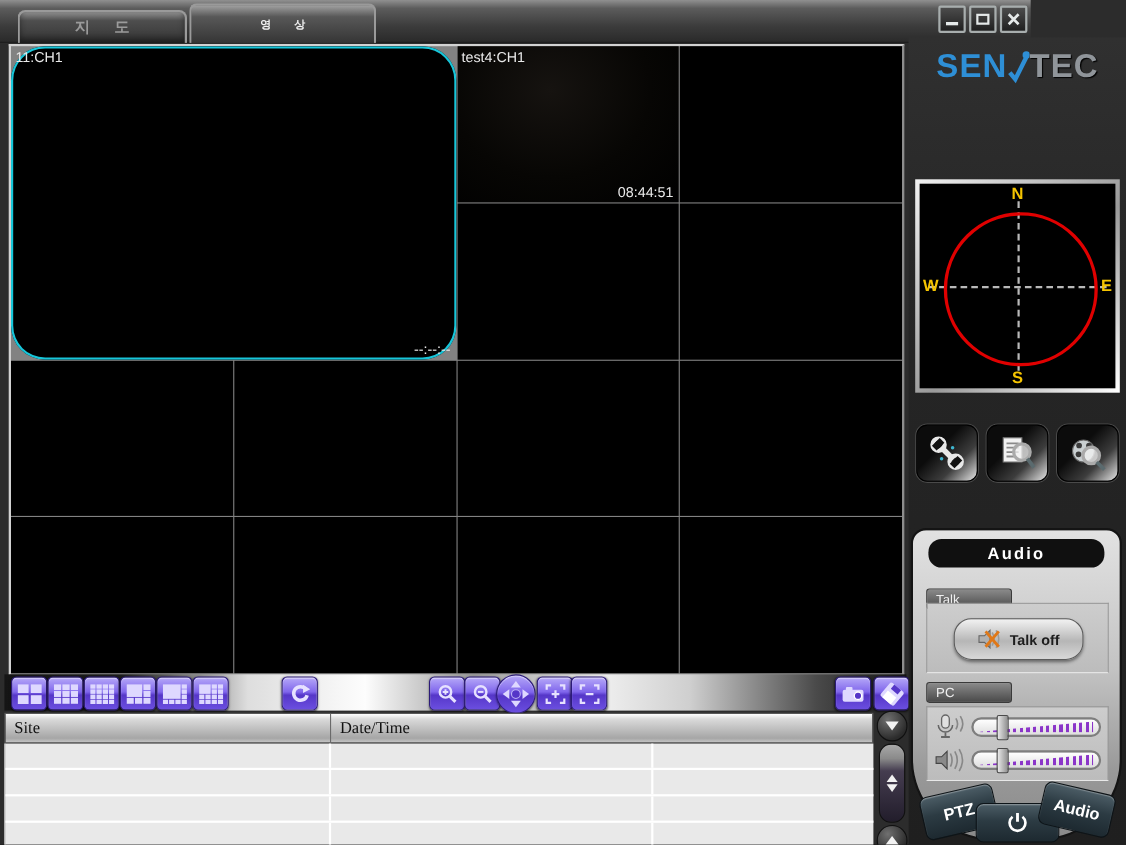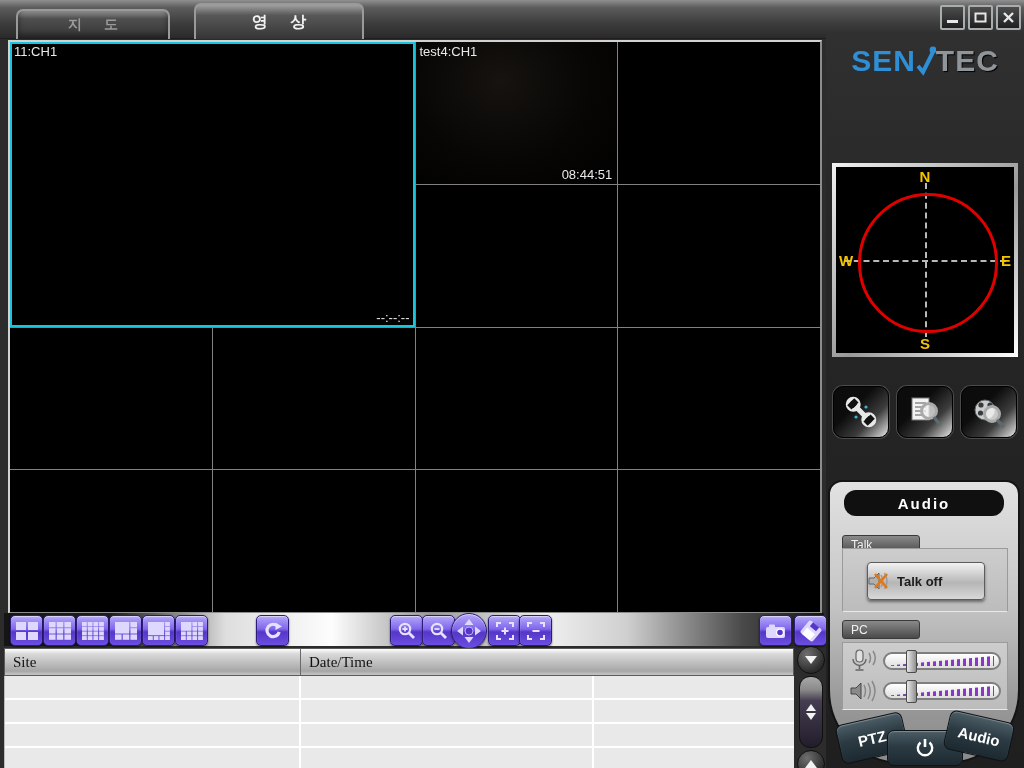--- a/index.html
+++ b/index.html
@@ -1,41 +1,41 @@
 <!DOCTYPE html>
 <html><head>
 <meta charset="utf-8">
 <style>
   html,body{margin:0;padding:0;background:#111;}
   .app{position:relative;width:1024px;height:768px;overflow:hidden;
        background:#2c2c2c;font-family:"Liberation Sans",sans-serif;}
 
   
-  .topbar{position:absolute;left:0;top:0;width:1024px;height:38px;
+  .topbar{position:absolute;left:0;top:0;width:937px;height:38px;
           background:linear-gradient(180deg,#909090 0%,#5c5c5c 20%,#3c3c3c 62%,#2a2a2a 100%);
           border-bottom:1px solid #1d1d1d;}
   .tab{position:absolute;border:2px solid #9a9a9a;border-bottom:none;
        border-radius:7px 7px 0 0;display:flex;align-items:center;justify-content:center;
        font-weight:bold;letter-spacing:9px;text-indent:9px;
        background:linear-gradient(180deg,#8f8f8f 0%,#4e4e4e 28%,#343434 100%);}
   .tab.inactive{left:16px;top:9px;width:150px;height:28px;color:#9b9b9b;font-size:14px;
        box-shadow:inset 0 -4px 6px rgba(0,0,0,.45);}
-  .tab.active{left:172px;top:3px;width:166px;height:34px;color:#f2f2f2;font-size:16px;
-       background:linear-gradient(180deg,#a0a0a0 0%,#585858 30%,#353535 100%);margin-left:22px;}
+  .tab.active{left:172px;top:3px;width:166px;height:34px;color:#f2f2f2;font-size:10px;
+       background:linear-gradient(180deg,#a0a0a0 0%,#585858 30%,#353535 100%);}
   .win-controls{position:absolute;right:3px;top:5px;display:flex;gap:3px;}
   .winbtn{width:21px;height:21px;background:linear-gradient(180deg,#4c4c4c,#1f1f1f);
           border:2px solid #a8aeae;border-radius:2px;display:flex;align-items:center;justify-content:center;}
 
   
   .video-area{position:absolute;left:8px;top:40px;width:810px;height:570px;
       display:grid;grid-template-columns:repeat(4,1fr);grid-template-rows:repeat(4,1fr);
       gap:1px;background:#828282;
       border:2px solid;border-color:#d2d2d2 #8d8d8d #8d8d8d #d2d2d2;}
   .cell{position:relative;background:#000;}
-  .cell.main{grid-row:1/3;grid-column:1/3;box-shadow:inset 0 0 0 2px #17c6da;}
+  .cell.main{grid-row:1/3;grid-column:1/3;box-shadow:inset 0 0 0 2px #17c6da;border-radius:31px;}
   .cell.live{background:radial-gradient(ellipse at 42% 28%,#161310 0%,#070604 55%,#000 100%);text-align:right;}
   .cam-label{position:absolute;top:2px;left:4px;color:#e9e9e9;font-size:13px;}
   .cam-time{position:absolute;bottom:2px;right:5px;color:#e9e9e9;font-size:13px;}
 
   
   .toolbar{position:absolute;left:4px;top:613px;width:820px;height:33px;
       background:linear-gradient(90deg,#151515 0%,#1d1d1d 13%,#5a5a5a 18%,#dedede 27%,
                  #fdfdfd 40%,#9a9a9a 52%,#f0f0f0 66%,#cfcfcf 76%,#4a4a4a 90%,#151515 100%);}
   .pbtn{position:absolute;top:2px;width:31px;height:29px;border-radius:5px;
       background:linear-gradient(180deg,#b5a8f8 0%,#8066ec 45%,#5536c8 55%,#6b4fe0 100%);
@@ -107,23 +107,23 @@
   .audio-title{position:absolute;left:14px;top:8px;width:160px;height:26px;border-radius:12px;
       background:#101010;color:#fff;font-weight:bold;font-size:15px;
       display:flex;align-items:center;justify-content:center;letter-spacing:2px;}
   .grouptab{position:absolute;left:12px;width:78px;height:19px;border:1px solid #3a3a3a;border-radius:3px;
       background:linear-gradient(180deg,#8a8a8a,#4a4a4a);color:#f0f0f0;font-size:12px;
       display:flex;align-items:center;padding-left:8px;box-sizing:border-box;}
   .groupbox{position:absolute;left:12px;width:164px;border:1px solid #9a9a9a;border-bottom-color:#e8e8e8;
       background:linear-gradient(180deg,#cdcdcd,#bcbcbc);}
   .talkbox{top:66px;height:62px;}
   .pcbox{top:160px;height:66px;}
-  .talkoff{position:absolute;left:24px;top:13px;width:116px;height:36px;border-radius:4px;
+  .talkoff{position:absolute;left:24px;top:13px;width:116px;height:36px;border-radius:16px;
       border:1px solid #5c5c5c;background:linear-gradient(180deg,#f2f2f2 0%,#b6b6b6 55%,#d8d8d8 100%);
-      box-shadow:0 2px 3px rgba(0,0,0,.45);display:flex;align-items:center;gap:5px;
+      box-shadow:0 2px 3px rgba(0,0,0,.45);display:flex;align-items:center;justify-content:center;gap:5px;
       color:#1d1d1d;font-size:13px;font-weight:bold;}
   .pcrow{position:absolute;left:6px;width:152px;height:24px;display:flex;align-items:center;}
   .slider{position:relative;margin-left:4px;width:118px;height:18px;border-radius:9px;
       border:2px solid #7e7e7e;background:linear-gradient(180deg,#fff,#ddd);box-sizing:border-box;}
   .vubars{position:absolute;left:6px;right:5px;top:2px;bottom:2px;
       background:repeating-linear-gradient(90deg,#8b35c9 0 3px,transparent 3px 6px);
       -webkit-clip-path:polygon(0 92%,100% 0,100% 100%,0 100%);
       clip-path:polygon(0 92%,100% 0,100% 100%,0 100%);}
   .sthumb2{position:absolute;left:18%;top:-4px;width:9px;height:21px;border:1px solid #4a4a4a;border-radius:2px;
       background:linear-gradient(90deg,#e8e8e8,#909090);}

